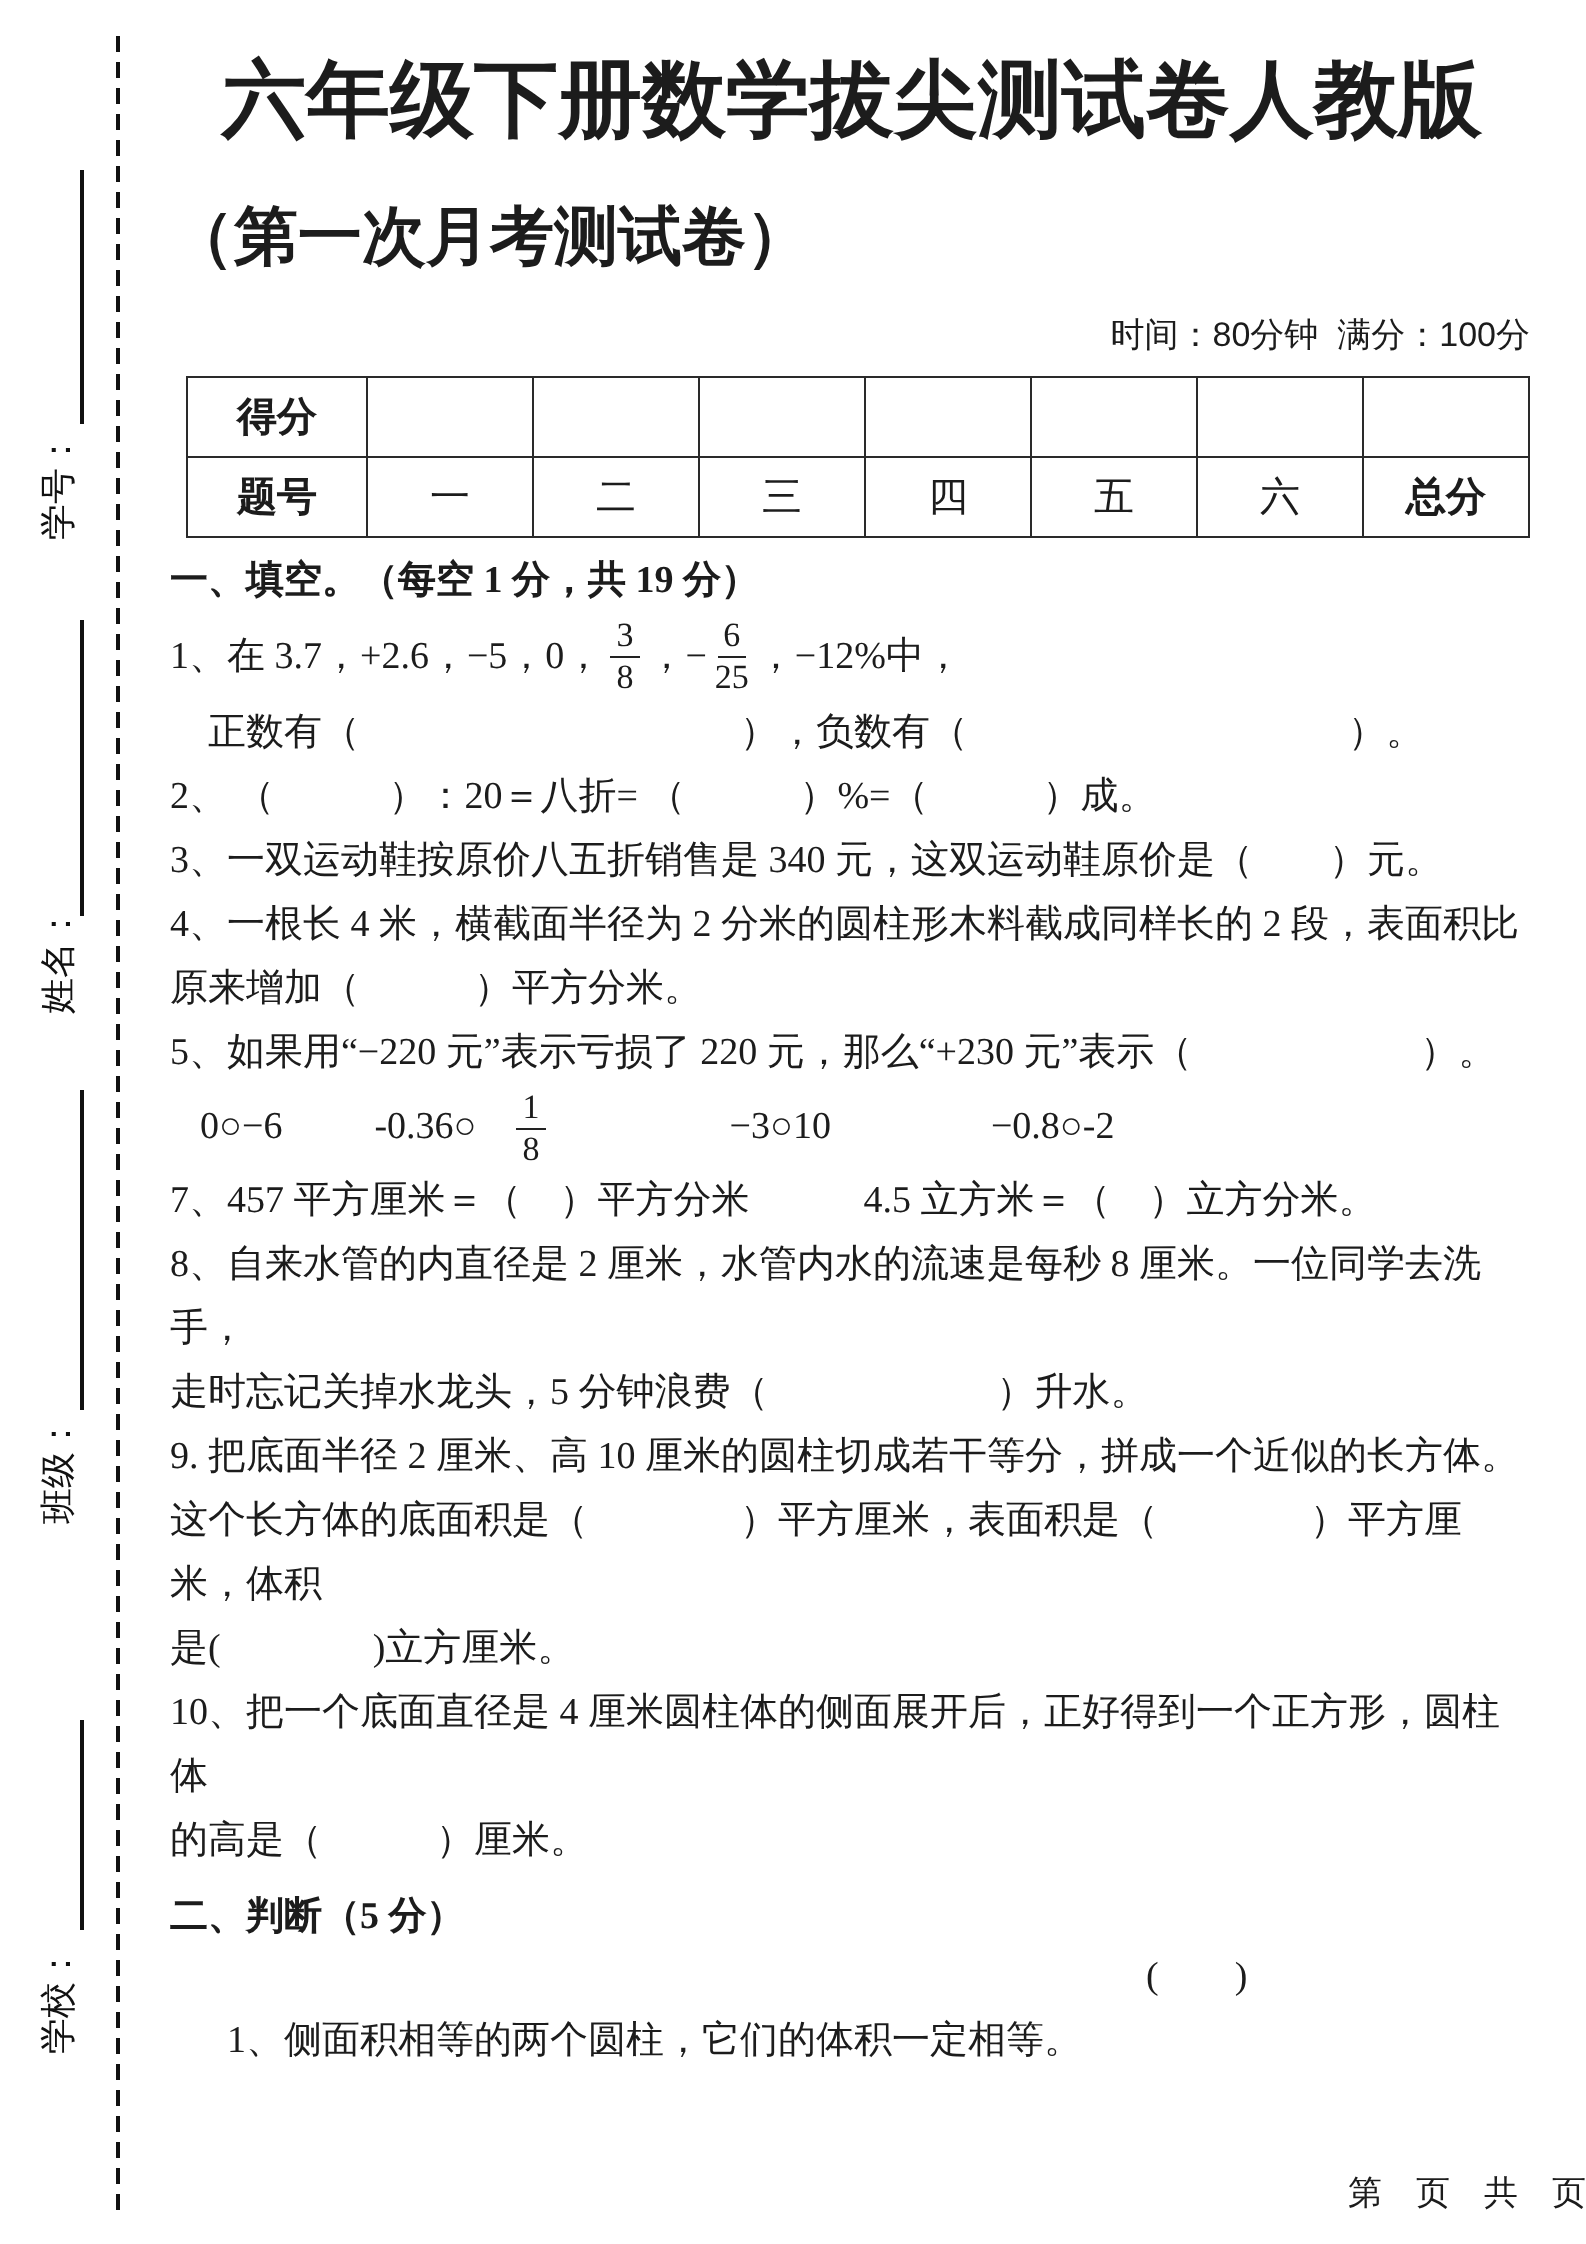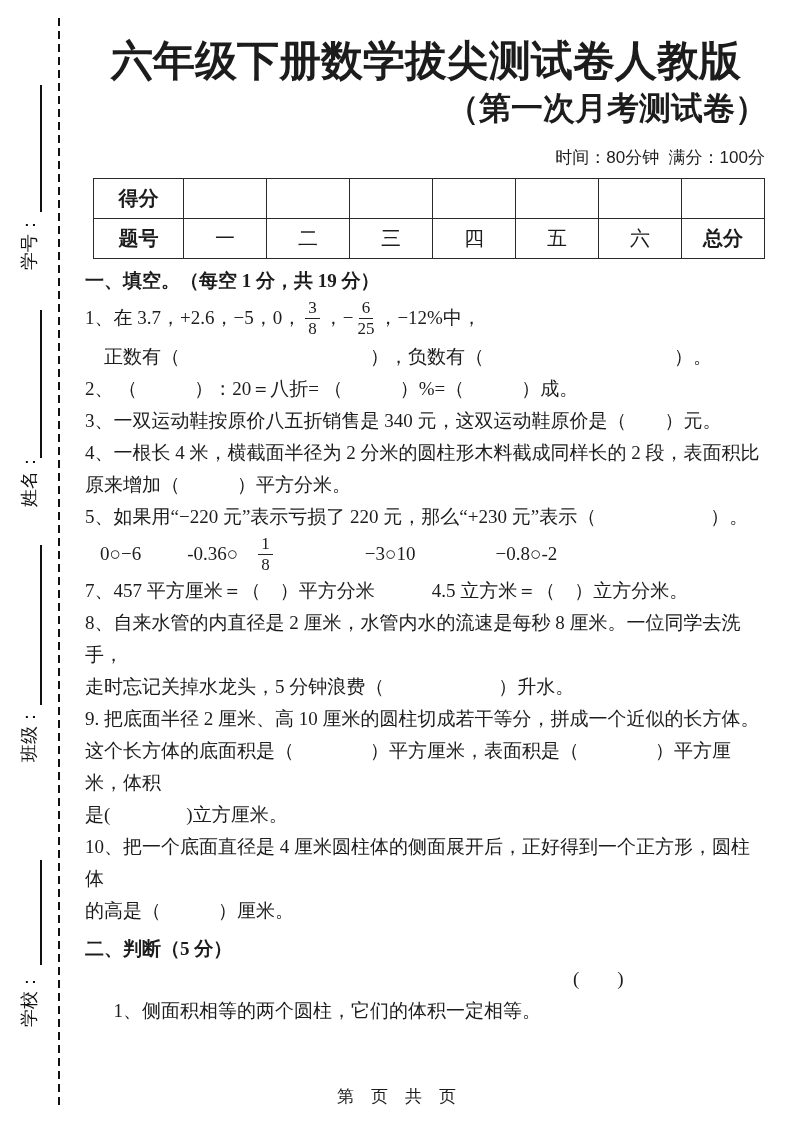--- a/index.html
+++ b/index.html
@@ -16,26 +16,26 @@
     transform:rotate(-90deg); font-size:18px; color:#111;
     font-family:"Liberation Serif","DejaVu Serif",serif;
   }
   .vline { position:absolute; left:40px; width:2px; background:#111; }
   .dashline {
     position:absolute; left:58px; top:18px; width:2px; height:1088px;
     background:repeating-linear-gradient(to bottom,#111 0 8px,transparent 8px 13px);
   }
   .content { position:absolute; left:85px; top:0; width:682px; }
   .title {
-    margin-top:36px; text-align:center; font-size:42px; line-height:50px;
+    margin-top:25px; text-align:center; font-size:42px; line-height:50px;
     font-weight:bold; font-family:"Liberation Sans","DejaVu Sans",sans-serif;
     white-space:nowrap;
   }
   .subtitle {
-    text-align:right; font-size:32px; line-height:44px;
+    margin-top:21px; text-align:left; font-size:32px; line-height:44px;
     font-weight:bold; font-family:"Liberation Sans","DejaVu Sans",sans-serif;
   }
   .meta {
     margin-top:16px; text-align:right; font-size:17px; line-height:24px;
     font-family:"Liberation Sans","DejaVu Sans",sans-serif; padding-right:2px;
     white-space:pre-wrap;
   }
   table.score { border-collapse:collapse; margin:8px 0 0 8px; width:672px; table-layout:fixed; }
   table.score td { border:1.5px solid #2a2a2a; height:40px; text-align:center; font-size:20px; }
   table.score td.lab { font-weight:bold; }
@@ -45,21 +45,21 @@
   .flexline { display:flex; align-items:center; font-size:19px; white-space:pre-wrap; }
   .q1row { height:46px; }
   .q6row { height:42px; padding-left:15px;gap:16px; }
   .q6row .it2 { margin-left:30px; }
   .q6row .it3 { margin-left:72px; }
   .q6row .it4 { margin-left:64px; }
   .frac { display:inline-flex; flex-direction:column; align-items:center; font-size:17px; line-height:1.15; margin:0 4px; }
   .frac .fnum { border-bottom:1.6px solid #222; padding:0 3px; }
   .judge { position:relative; font-size:19px; line-height:32px; white-space:pre-wrap; }
   .judge .bracket { position:absolute; left:488px; top:0; }
-  .footer { position:absolute; left:0; top:1085px; width:793px; text-align:center; font-size:17px; white-space:pre-wrap; }
+  .footer { position:absolute; left:0; top:1085px; width:793px; text-align:right; font-size:17px; white-space:pre-wrap; }
 </style>
 </head>
 <body>
 
 <div class="page">
 
   <div class="vlabel" style="top:232px">学号：</div>
   <div class="vlabel" style="top:469px">姓名：</div>
   <div class="vlabel" style="top:724px">班级：</div>
   <div class="vlabel" style="top:989px">学校：</div>

